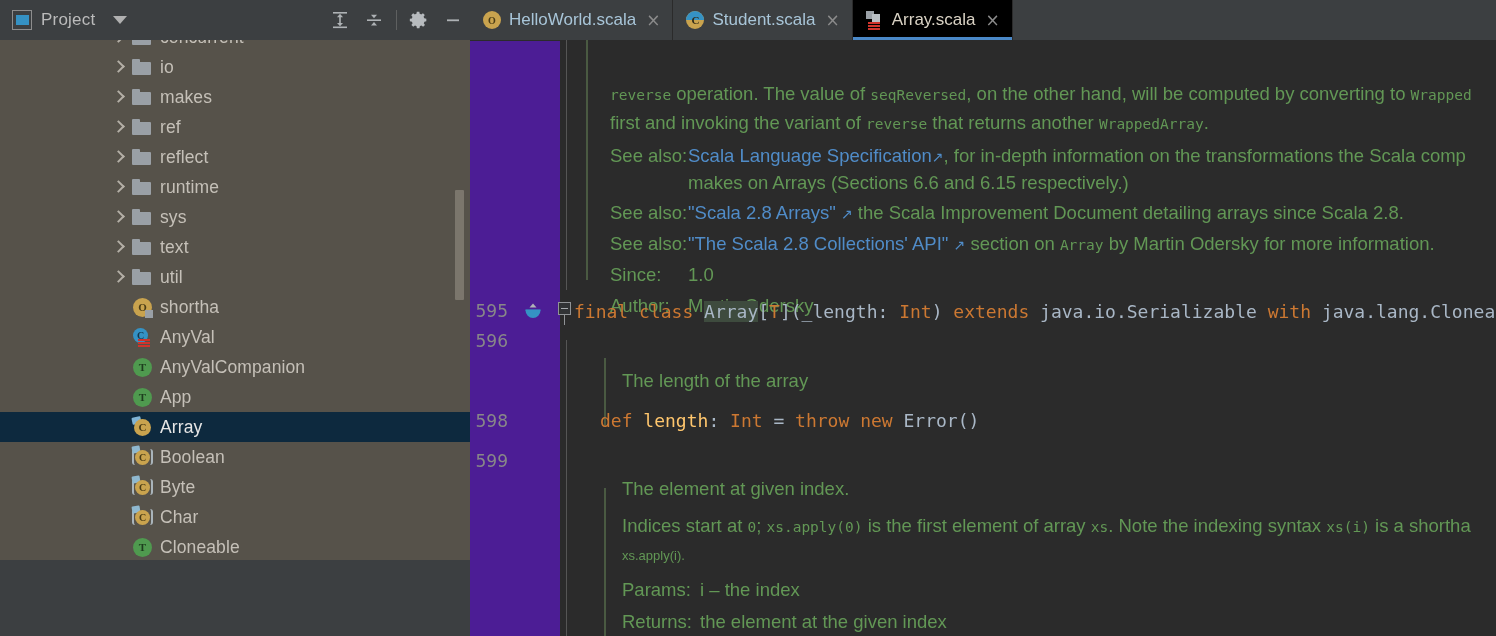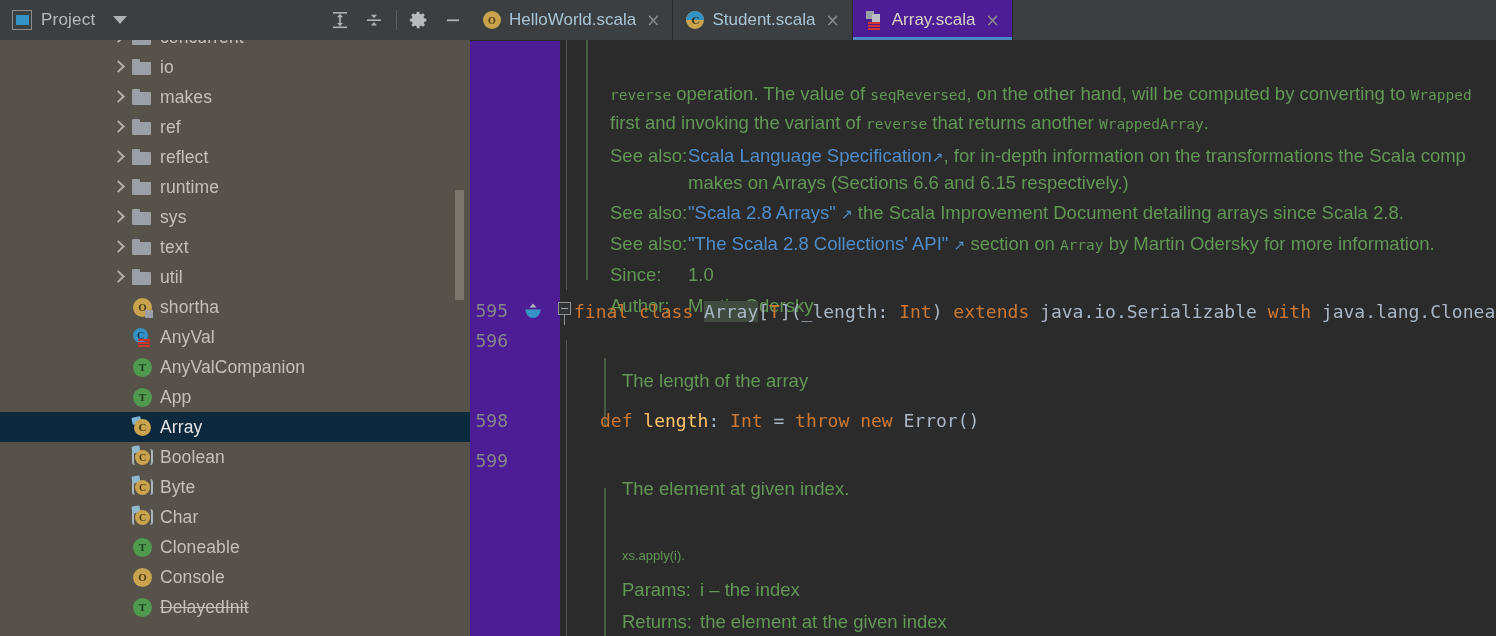--- a/index.html
+++ b/index.html
@@ -51,21 +51,21 @@
     display: flex; align-items: stretch;
   }
   .tab {
     display: flex; align-items: center; gap: 8px;
     padding: 0 12px 0 13px;
     border-right: 1px solid #2b2b2b;
     position: relative;
     height: 40px;
   }
   .tab .label { color: #a8c5d8; font-size: 17px; white-space: nowrap; }
-  .tab.active { background: #4c1d95; justify-content: center; }
+  .tab.active { background: #000000; justify-content: center; }
   .tab.active .label { color: #d9d2c4; }
   .tab.active::after {
     content:""; position:absolute; left:0; right:0; bottom:0; height: 3px;
     background: #4a88c7;
   }
   .tab .close {
     color: #8b8b8b; font-size: 17px; line-height: 1; margin-left: 2px;
     font-family: "DejaVu Sans", sans-serif;
   }
   .tabicon { width: 18px; height: 18px; position: relative; flex: 0 0 18px; }
@@ -79,21 +79,21 @@
   .ic-classobj b { position:absolute; inset:0; display:flex;align-items:center;justify-content:center;
     font-size:11px; color:#2f2a18; font-family:"Liberation Serif",serif; font-weight:700; z-index:2;}
   
   .ic-lib { position: relative; }
   .ic-lib .b1 { position:absolute; left:0; top:0; width:8px; height:8px; background:#9aa0a6;}
   .ic-lib .b2 { position:absolute; left:6px; top:3px; width:8px; height:9px; background:#b9bfc4;}
   .ic-lib .r { position:absolute; left:2px; width:12px; height:2px; background:#d0342c;}
 
   
   .sidebar {
-    position: absolute; top: 40px; left: 0; width: 470px; height: 596px;
+    position: absolute; top: 40px; left: 0; width: 470px; height: 520px;
     background: #56524a; overflow: hidden;
   }
   .tree { position: relative; }
   .row {
     height: 30px; display: flex; align-items: center;
     position: relative; white-space: nowrap;
   }
   .row .txt { color: #c5c0b8; font-size: 17.5px; letter-spacing: .1px; }
   .row.sel { background: #0d293e; }
   .row.sel .txt { color: #e6e6e6; }
@@ -521,20 +521,23 @@
         <span style="display:inline-block;width:78px">Author:</span><span>Martin Odersky</span>
       </div>
 
       <div class="codeline" id="code595" style="top:261px; left:14px"><span class="kw">final </span><span class="kw">class </span><span class="id hl">Array</span><span class="id">[</span><span class="kw">T</span><span class="id">](_length: </span><span class="kw">Int</span><span class="id">) </span><span class="kw">extends </span><span class="id">java.io.Serializable </span><span class="kw">with </span><span class="id">java.lang.Cloneable {</span></div>
 
       <div class="docline" style="top:330px; left:62px">The length of the array</div>
       <div class="codeline" id="code598" style="top:370px; left:40px"><span class="kw">def </span><span class="fn">length</span><span class="id">: </span><span class="kw">Int</span><span class="id"> = </span><span class="kw">throw </span><span class="kw">new </span><span class="id">Error()</span></div>
 
       <div class="docline" style="top:438px; left:62px">The element at given index.</div>
 
+      <div class="docline" style="top:475px; left:62px">
+        <span>Indices start at </span><span class="mono">0</span><span>; </span><span class="mono">xs.apply(0)</span><span> is the first element of array </span><span class="mono">xs</span><span>. Note the indexing syntax </span><span class="mono">xs(i)</span><span> is a shortha</span>
+      </div>
       <div class="docline mono" style="top:508px; left:62px; font-size:13px">xs.apply(i).</div>
 
       <div class="docline" style="top:539px; left:62px">
         <span style="display:inline-block;width:78px">Params:</span><span>i – the index</span>
       </div>
       <div class="docline" style="top:571px; left:62px">
         <span style="display:inline-block;width:78px">Returns:</span><span>the element at the given index</span>
       </div>
 
     </div>

